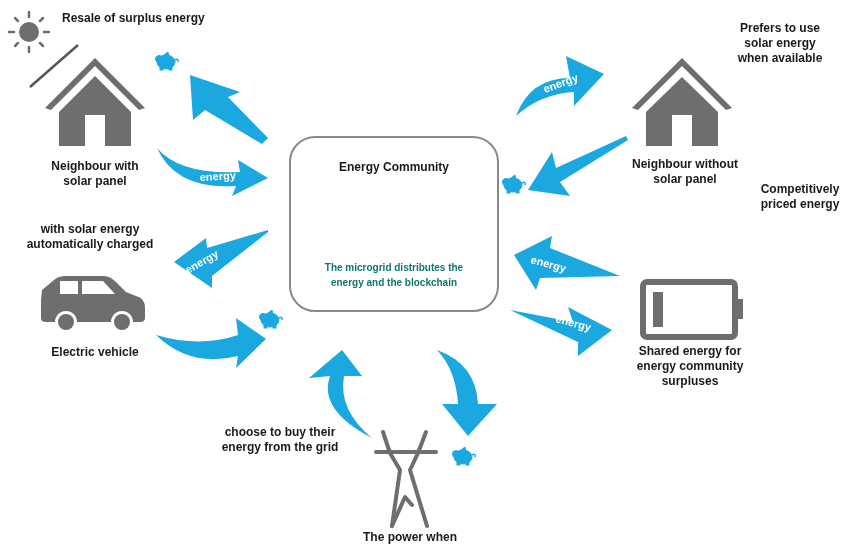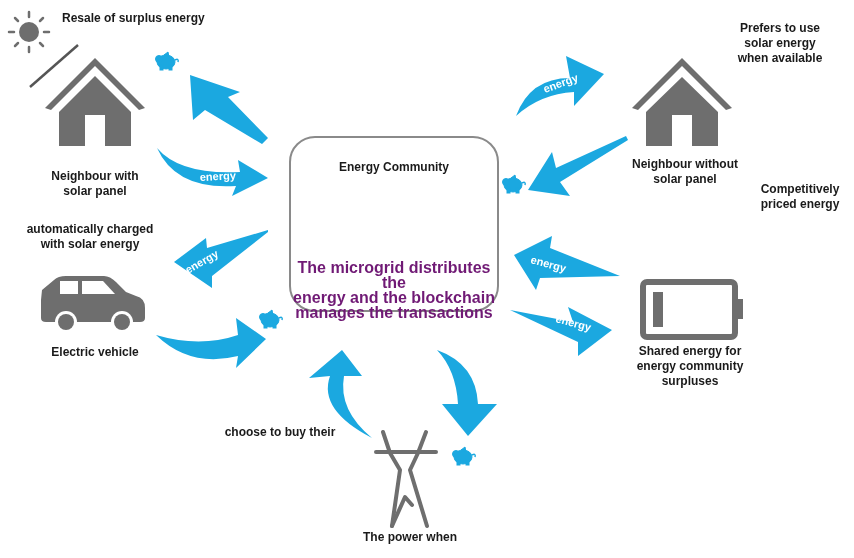--- a/index.html
+++ b/index.html
@@ -7,21 +7,21 @@
          font-family: "Liberation Sans", sans-serif; }
   .lbl { position: absolute; font-weight: bold; font-size: 12px; color: #1a1a1a;
          text-align: center; line-height: 15px; white-space: nowrap; }
   .lbl span { display: block; }
   svg.layer { position: absolute; left: 0; top: 0; }
   .box { position: absolute; left: 289px; top: 136px; width: 210px; height: 176px;
          border: 2px solid #8a8a8a; border-radius: 26px; background: #fff; box-sizing: border-box; }
   .box-title { position: absolute; left: 0; right: 0; top: 22px; text-align: center;
                font-weight: bold; font-size: 12px; color: #1a1a1a; }
   .box-desc { position: absolute; left: 0; right: 0; top: 122px; text-align: center;
-              font-weight: bold; font-size: 16px; line-height: 15px; color: #701a75; }
+              font-weight: bold; font-size: 10px; line-height: 15px; color: #0f766e; }
   .box-desc span { display: block; }
   .arrow-text { font-family: "Liberation Sans", sans-serif; font-weight: bold;
                 font-size: 11px; fill: #ffffff; }
 </style>
 </head>
 <body>
 
 <svg class="layer" width="854" height="558" viewBox="0 0 854 558">
   <defs>
     <g id="pig">
@@ -140,34 +140,33 @@
     <use href="#pig" transform="translate(513,185)"></use>
     <use href="#pig" transform="translate(463,457)"></use>
   </g>
 </svg>
 
 <div class="box">
   <div class="box-title">Energy Community</div>
   <div class="box-desc">
     <span>The microgrid distributes the</span>
     <span>energy and the blockchain</span>
-    <span>manages the transactions</span>
   </div>
 </div>
 
 <div class="lbl" style="left:62px; top:11px; text-align:left;">
   <span>Resale of surplus energy</span>
 </div>
-<div class="lbl" style="left:45px; top:169px; width:100px;">
+<div class="lbl" style="left:45px; top:159px; width:100px;">
   <span>Neighbour with</span>
   <span>solar panel</span>
 </div>
 <div class="lbl" style="left:25px; top:222px; width:130px;">
+  <span>with solar energy</span>
   <span>automatically charged</span>
-  <span>with solar energy</span>
 </div>
 <div class="lbl" style="left:35px; top:345px; width:120px;">
   <span>Electric vehicle</span>
 </div>
 <div class="lbl" style="left:735px; top:21px; width:90px;">
   <span>Prefers to use</span>
   <span>solar energy</span>
   <span>when available</span>
 </div>
 <div class="lbl" style="left:630px; top:157px; width:110px;">
@@ -178,16 +177,17 @@
   <span>Competitively</span>
   <span>priced energy</span>
 </div>
 <div class="lbl" style="left:630px; top:344px; width:120px;">
   <span>Shared energy for</span>
   <span>energy community</span>
   <span>surpluses</span>
 </div>
 <div class="lbl" style="left:215px; top:425px; width:130px;">
   <span>choose to buy their</span>
+  <span>energy from the grid</span>
 </div>
 <div class="lbl" style="left:355px; top:530px; width:110px;">
   <span>The power when</span>
 </div>
 
 </body></html>

